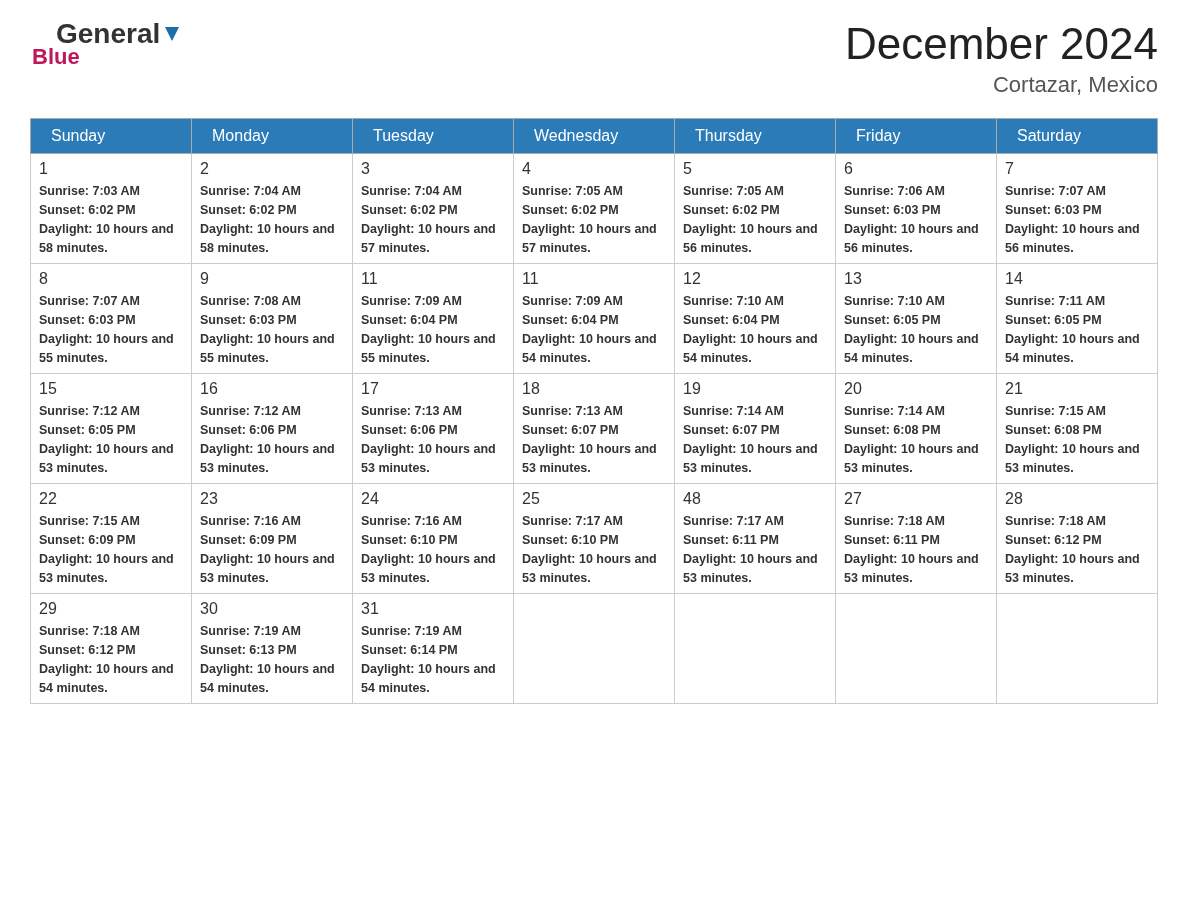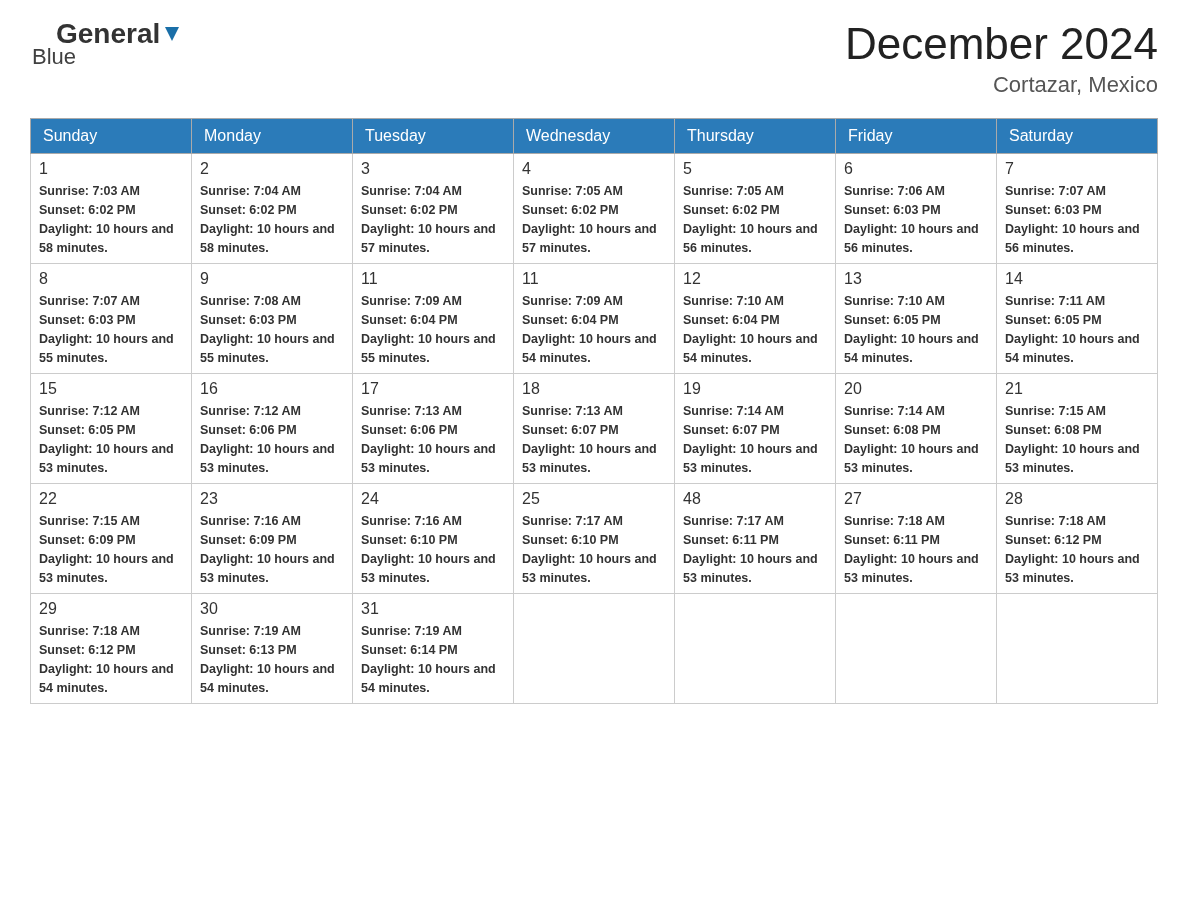--- a/index.html
+++ b/index.html
@@ -15,23 +15,23 @@
       justify-content: space-between;
       align-items: flex-start;
       margin-bottom: 20px;
     }
     .logo {
       display: flex;
       flex-direction: column;
       align-items: flex-start;
     }
     .logo-line2 {
-      color: #404040;
+      color: #be185d;
       font-size: 22px;
-      font-weight: normal;
+      font-weight: bold;
       margin-top: -4px;
       padding-left: 2px;
     }
     .title-block {
       text-align: right;
     }
     .month-title {
       font-size: 44px;
       font-weight: normal;
       color: #222;
@@ -45,21 +45,21 @@
     .calendar {
       width: 100%;
       border-collapse: collapse;
       border: 1px solid #aaa;
     }
     .calendar th {
       background: #2b7bb9;
       color: #fff;
       font-size: 16px;
       font-weight: normal;
-      padding: 8px 12px;
+      padding: 8px 20px;
       text-align: left;
       border: 1px solid #aaa;
     }
     .calendar td {
       vertical-align: top;
       padding: 6px 8px;
       border: 1px solid #ccc;
       font-size: 13px;
       color: #333;
       width: calc(100% / 7);

